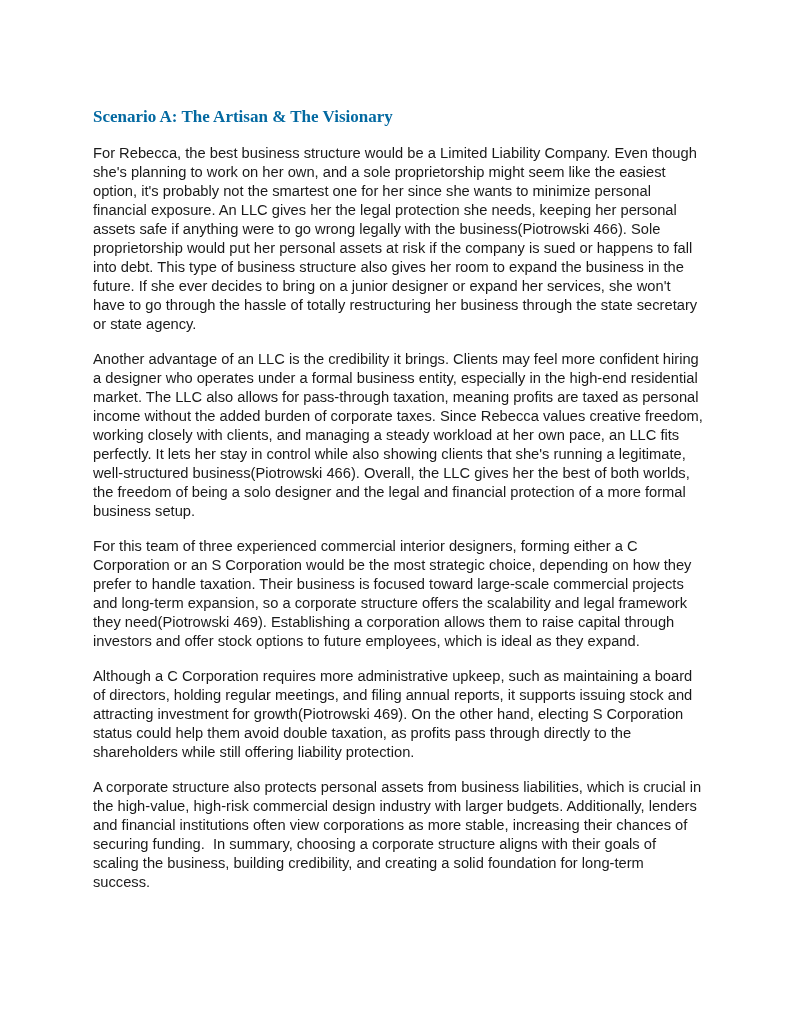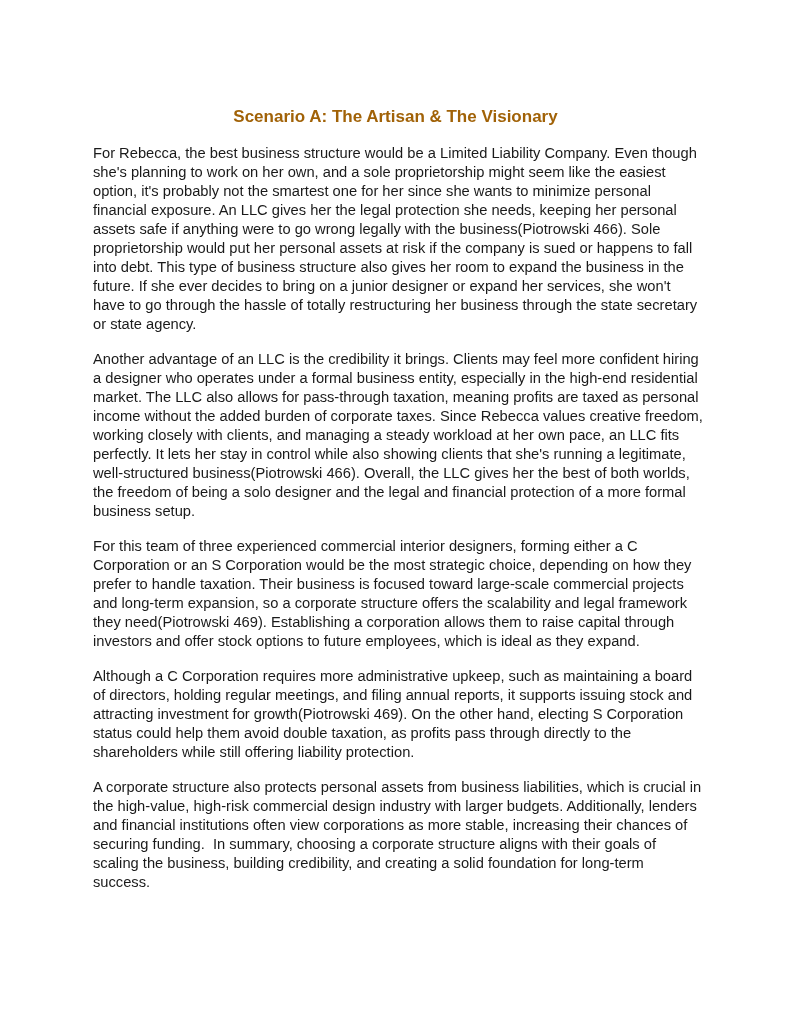--- a/index.html
+++ b/index.html
@@ -14,27 +14,26 @@
     font-family: "Liberation Sans", sans-serif;
   }
   .page {
     box-sizing: border-box;
     width: 791px;
     min-height: 1024px;
     padding: 106px 93px 60px 93px;
     background: #ffffff;
   }
   .doc-heading {
-    font-family: Liberation Sans, sans-serif;
+    font-family: Liberation Serif, serif;
     font-size: 17px;
     font-weight: 700;
     line-height: 22px;
-    color: #a16207;
+    color: #0369a1;
     margin: 0 0 16px 0;
-    text-align: center;
   }
   .doc-heading.spaced-above {
     margin-top: 48px;
   }
   .doc-paragraph {
     font-family: "Liberation Sans", sans-serif;
     font-size: 14.7px;
     line-height: 19px;
     color: #1a1a1a;
     margin: 0 6px 16px 0;

